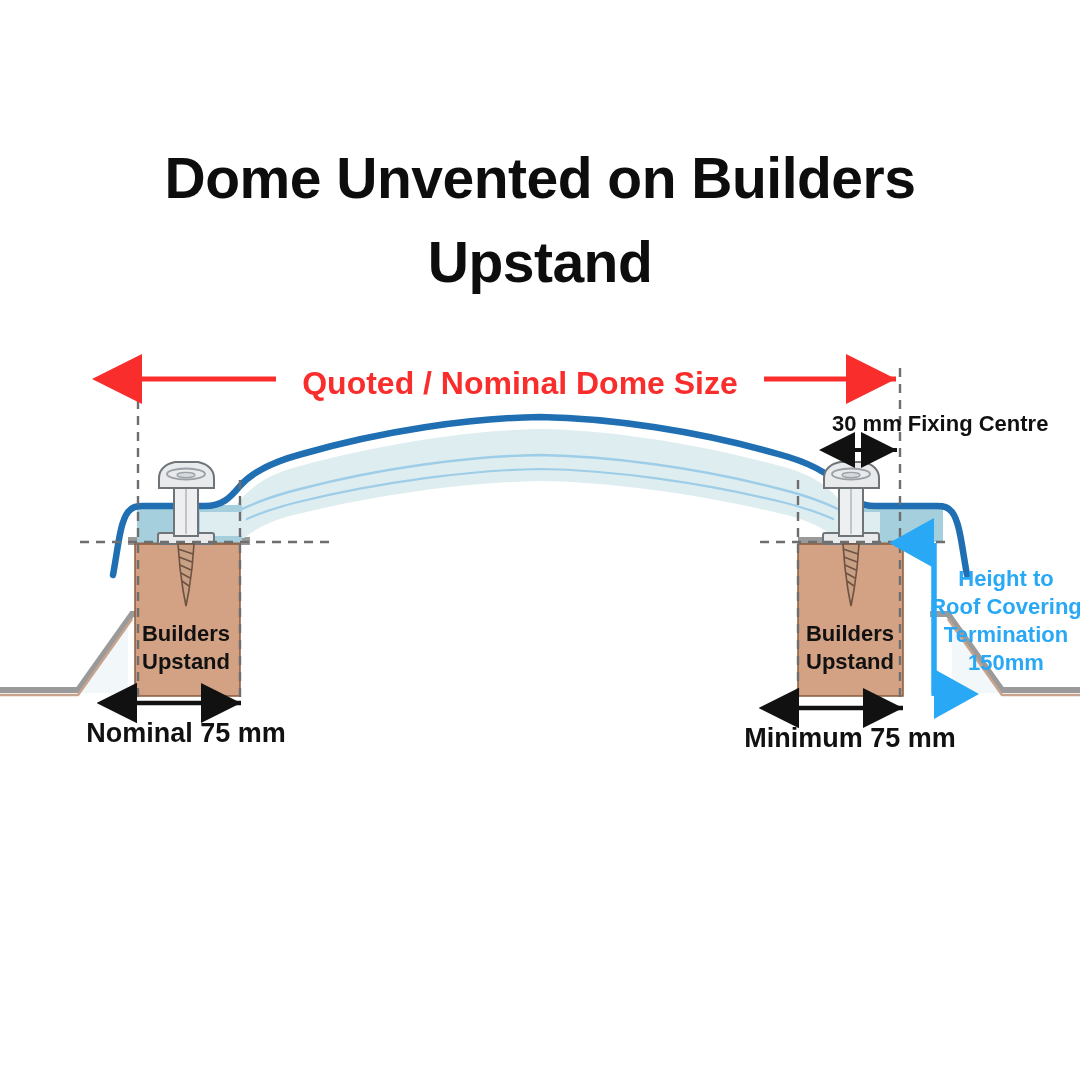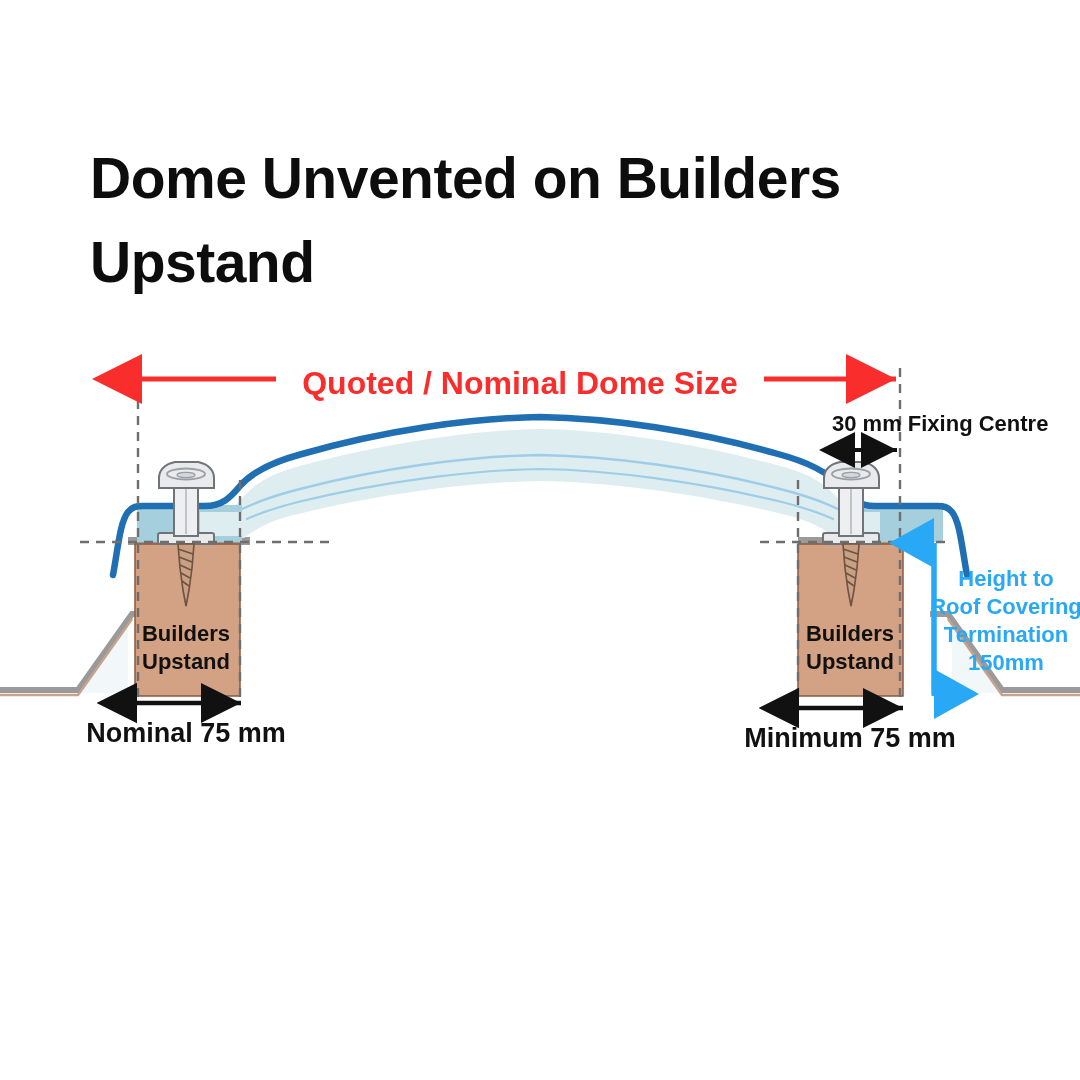--- a/index.html
+++ b/index.html
@@ -17,20 +17,21 @@
     position: relative;
     width: 1080px;
     height: 1080px;
     background: #ffffff;
   }
   #title {
     position: absolute;
     left: 90px;
     top: 136px;
     width: 900px;
+    text-align: center;
     font-size: 57px;
     line-height: 1.48;
     font-weight: bold;
     color: #0d0d0d;
     letter-spacing: -0.5px;
   }
   svg#diagram {
     position: absolute;
     left: 0;
     top: 0;

